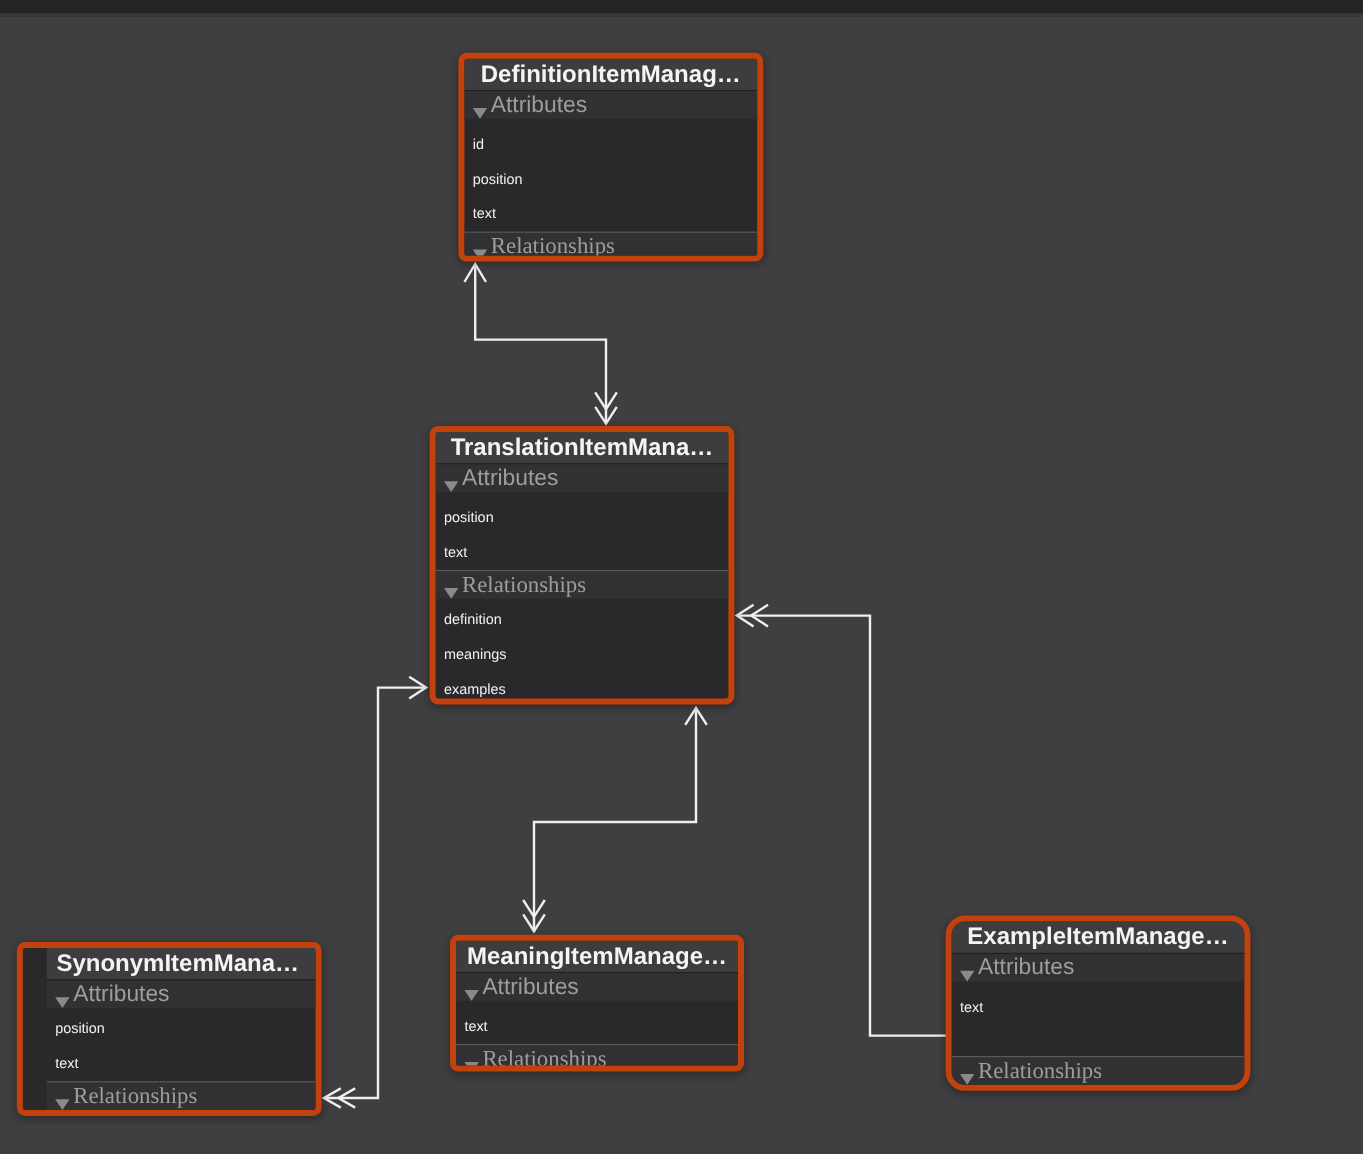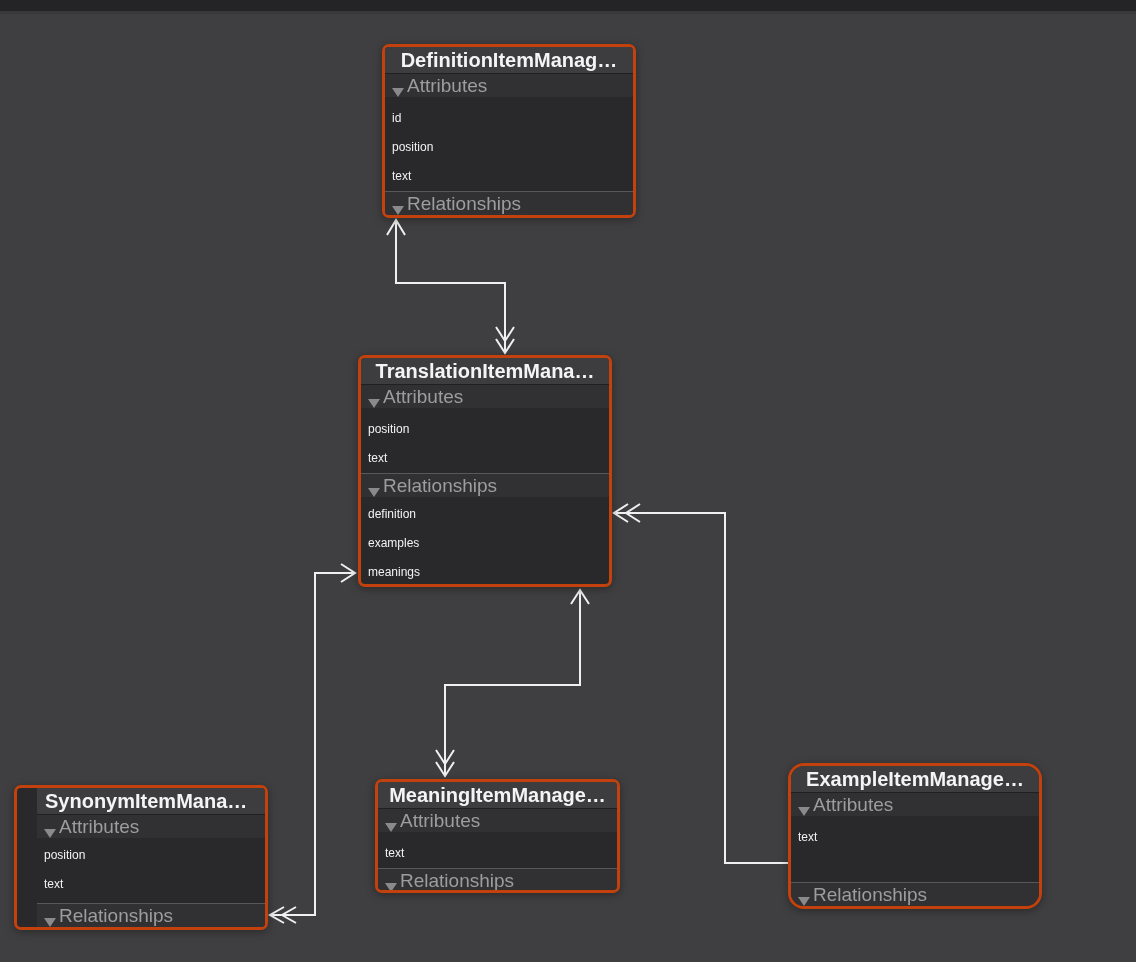--- a/index.html
+++ b/index.html
@@ -9,34 +9,34 @@
     font-family:"Liberation Sans", sans-serif;
   }
   .top-strip{
     position:absolute;top:0;left:0;width:1136px;height:11px;
     background:#242426;border-bottom:3px solid #39393b;
   }
   svg.connections{position:absolute;top:0;left:0;width:1136px;height:962px;}
 
   .entity{
     position:absolute;display:flex;flex-direction:column;
-    background:#29292b;border:3px solid #c2410c;border-radius:7px;
+    background:#29292b;border:5px solid #c2410c;border-radius:7px;
     box-shadow:0 2px 8px rgba(0,0,0,.35);overflow:hidden;box-sizing:border-box;
   }
   .entity .title{
     flex:0 0 26px;line-height:26px;background:#3d3d3f;
     color:#f4f4f6;font-weight:700;font-size:20px;text-align:center;
     white-space:nowrap;overflow:hidden;text-overflow:ellipsis;
     padding:0 8px;border-bottom:1px solid #202022;
   }
   .sect-header{
     flex:0 0 23px;display:flex;align-items:flex-end;
     padding-left:7px;font-size:19px;color:#9d9da0;background:#313133;
   }
-  .sect-header.rel{border-top:1px solid #58585a;}
+  .sect-header.rel{border-top:1px solid #58585a;font-family:Liberation Serif, serif;}
   .tri{
     width:0;height:0;display:inline-block;margin-right:3px;
     border-left:6px solid transparent;border-right:6px solid transparent;
     border-top:9px solid #8a8a8d;
   }
   .rows{flex:1 1 auto;padding-top:7px;}
   .rows.rels{flex:0 0 auto;padding:3px 0 4px 0;}
   .row{
     height:29px;line-height:29px;padding-left:7px;
     font-size:12px;color:#f2f2f4;white-space:nowrap;overflow:hidden;
@@ -107,22 +107,22 @@
     <div class="rows">
       <div class="row">position</div>
       <div class="row">text</div>
     </div>
     <div class="sect-header rel">
       <span class="tri"></span>
       <span>Relationships</span>
     </div>
     <div class="rows rels">
       <div class="row">definition</div>
+      <div class="row">meanings</div>
       <div class="row">examples</div>
-      <div class="row">meanings</div>
     </div>
   </div>
 
   <div class="entity" style="left:14px;top:785px;width:254px;height:145px;padding-left:20px;">
     <div class="title">SynonymItemManag…</div>
     <div class="sect-header">
       <span class="tri"></span>
       <span>Attributes</span>
     </div>
     <div class="rows" style="padding-top:3px;">

